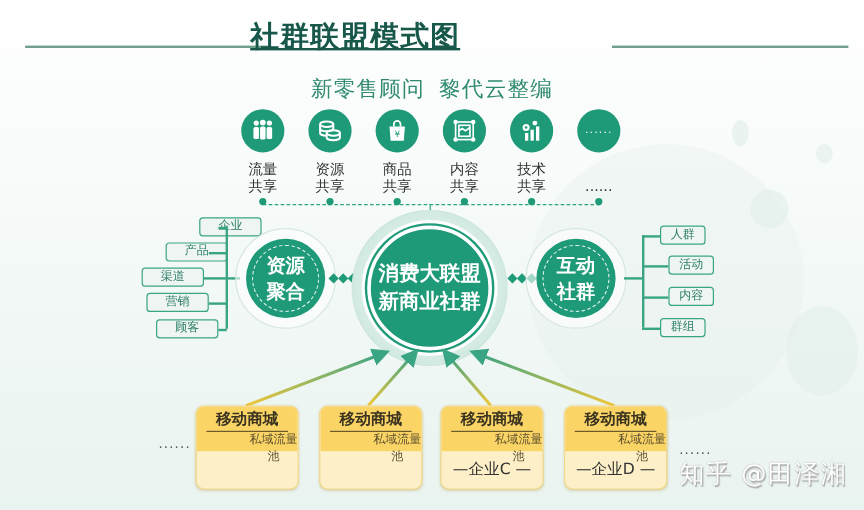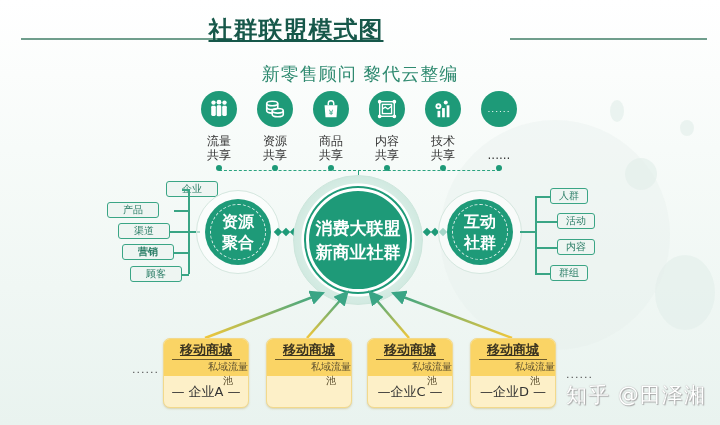--- a/index.html
+++ b/index.html
@@ -10,21 +10,21 @@
     position: relative;
   }
   .bg-deco { position:absolute; border-radius:50%; background:#e4efeb; opacity:.7; }
   .title-line { position:absolute; height:2px; background:#6f9e8c; top:38px; }
   .title {
     position:absolute; left:0; width:592px; top:14px; text-align:center;
     font-size:24px; font-weight:bold; color:#17584a; letter-spacing:1px;text-decoration:underline;
   }
   .subtitle {
     position:absolute; left:0; width:720px; top:62px; text-align:center;
-    font-size:18px; color:#2f8a70; letter-spacing:1px;
+    font-size:18px; color:#2f8a70; letter-spacing:1px;font-family:Liberation Mono, monospace;
   }
   .share-icon {
     position:absolute; width:36px; height:36px; border-radius:50%;
     background:#1e9a78; top:91px; display:flex; align-items:center; justify-content:center;
   }
   .share-icon svg { width:22px; height:22px; }
   .share-label {
     position:absolute; top:134px; width:40px; text-align:center;
     font-size:12px; line-height:14px; color:#333;
   }
@@ -57,21 +57,21 @@
     box-shadow:0 0 0 2px #1e9a78;
     display:flex; flex-direction:column; align-items:center; justify-content:center;
     color:#fff; font-weight:bold; font-size:17px; line-height:24px;
   }
   .store-card {
     position:absolute; width:86px; height:70px; top:338px; border-radius:7px;
     background:#fdf0c8; box-shadow:0 1px 2px rgba(180,150,60,0.35); overflow:hidden;
     border:1px solid #f2d98c;
   }
   .store-top { height:37px; background:#fad465; text-align:center; }
-  .store-name { font-size:13px; font-weight:bold; color:#3a3320; padding-top:3px; line-height:16px;text-decoration:underline; }
+  .store-name { font-size:13px; font-weight:bold; color:#3a3320; padding-top:3px; line-height:16px; }
   .store-rule { height:1px; background:#6b5a2a; margin:1px 8px 0 8px; }
   .store-sub { font-size:10px; color:#5e5130; line-height:14px;padding-left:44px; }
   .store-ent { text-align:center; font-size:13px; color:#333; line-height:32px; }
   .ellipsis { position:absolute; font-size:11px; color:#555; letter-spacing:1px; }
   .watermark {
     position:absolute; left:566px; top:381px; font-size:21px; color:#ffffff;
     text-shadow: 0 0 1px #999, 1px 1px 1px #aaa; letter-spacing:1px;
   }
   svg.arrows { position:absolute; left:0; top:0; }
 </style>
@@ -168,23 +168,23 @@
 <div class="dash-h" style="left:219px;top:170px;width:281px;"></div>
 <div class="dot" style="left:216px;top:165px;"></div>
 <div class="dot" style="left:272px;top:165px;"></div>
 <div class="dot" style="left:328px;top:165px;"></div>
 <div class="dot" style="left:384px;top:165px;"></div>
 <div class="dot" style="left:440px;top:165px;"></div>
 <div class="dot" style="left:496px;top:165px;"></div>
 <div class="vtick" style="left:358px;top:170px;height:5px;"></div>
 
 <div class="left-box" style="left:130px;top:181px;width:52px;margin-left:36px;">企业</div>
-<div class="left-box" style="left:107px;top:202px;width:52px;">产品</div>
+<div class="left-box" style="left:138px;top:202px;width:52px;">产品</div>
 <div class="left-box" style="left:118px;top:223px;width:52px;">渠道</div>
-<div class="left-box" style="left:122px;top:244px;width:52px;font-weight:bold;">营销</div>
+<div class="left-box" style="left:122px;top:244px;width:52px;">营销</div>
 <div class="left-box" style="left:130px;top:266px;width:52px;">顾客</div>
 
 <div class="conn" style="left:188px;top:189px;width:1.5px;height:85px;"></div>
 <div class="conn" style="left:182px;top:189px;width:7px;height:1.5px;"></div>
 <div class="conn" style="left:174px;top:210px;width:15px;height:1.5px;"></div>
 <div class="conn" style="left:170px;top:231px;width:30px;height:1.5px;"></div>
 <div class="conn" style="left:174px;top:252px;width:15px;height:1.5px;"></div>
 <div class="conn" style="left:182px;top:274px;width:7px;height:1.5px;"></div>
 
 <div class="hub-outer" style="left:196px;top:190px;width:84px;height:84px;"></div>
@@ -254,21 +254,20 @@
 </svg>
 
 <div class="ellipsis" style="left:132px;top:363px;">......</div>
 
 <div class="store-card" style="left:163px;">
   <div class="store-top">
       <div class="store-name">移动商城</div>
       <div class="store-rule"></div>
       <div class="store-sub">私域流量池</div>
     </div>
-  <div class="store-ent">— 企业A —</div>
 </div>
 <div class="store-card" style="left:266px;">
   <div class="store-top">
       <div class="store-name">移动商城</div>
       <div class="store-rule"></div>
       <div class="store-sub">私域流量池</div>
     </div>
 </div>
 <div class="store-card" style="left:367px;">
   <div class="store-top">

